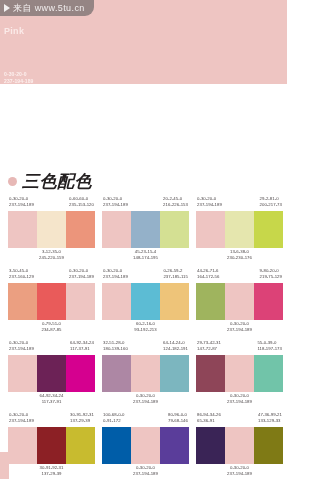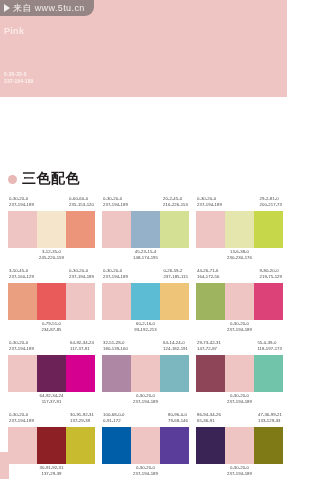--- a/index.html
+++ b/index.html
@@ -7,21 +7,21 @@
     width: 287px; height: 488px;
     font-family: "Liberation Sans", sans-serif;
     background: #ffffff;
     overflow: hidden;
   }
   #page { position: relative; width: 287px; height: 488px; background:#fff; }
 
   
   .header {
     position: relative;
-    width: 287px; height: 97px;
+    width: 287px; height: 84px;
     background: #eec5c2;
   }
   .watermark {
     position: absolute; left: 0; top: 0;
     height: 16px;
     padding: 0 9px 0 4px;
     display: flex; align-items: center; gap: 3px;
     background: rgba(126,116,116,0.80);
     border-bottom-right-radius: 9px;
     border-top-right-radius: 0;
@@ -54,22 +54,22 @@
   
   .section {
     position: absolute; left: 8px; top: 170px;
     display: flex; align-items: center; gap: 5px;
   }
   .sec-dot {
     width: 9px; height: 9px; border-radius: 50%;
     background: #e7b8b6;
   }
   .sec-label {
-    font-size: 14px; font-weight: bold;
-    color: #231f20; letter-spacing: 0.5px;
+    font-size: 17px; font-weight: bold;
+    color: #231f20; letter-spacing: 0.5px; font-style: italic;
   }
 
   
   .grid {
     position: absolute; left: 0; top: 196px;
     width: 287px;
   }
   .row {
     display: flex;
     width: 287px;

